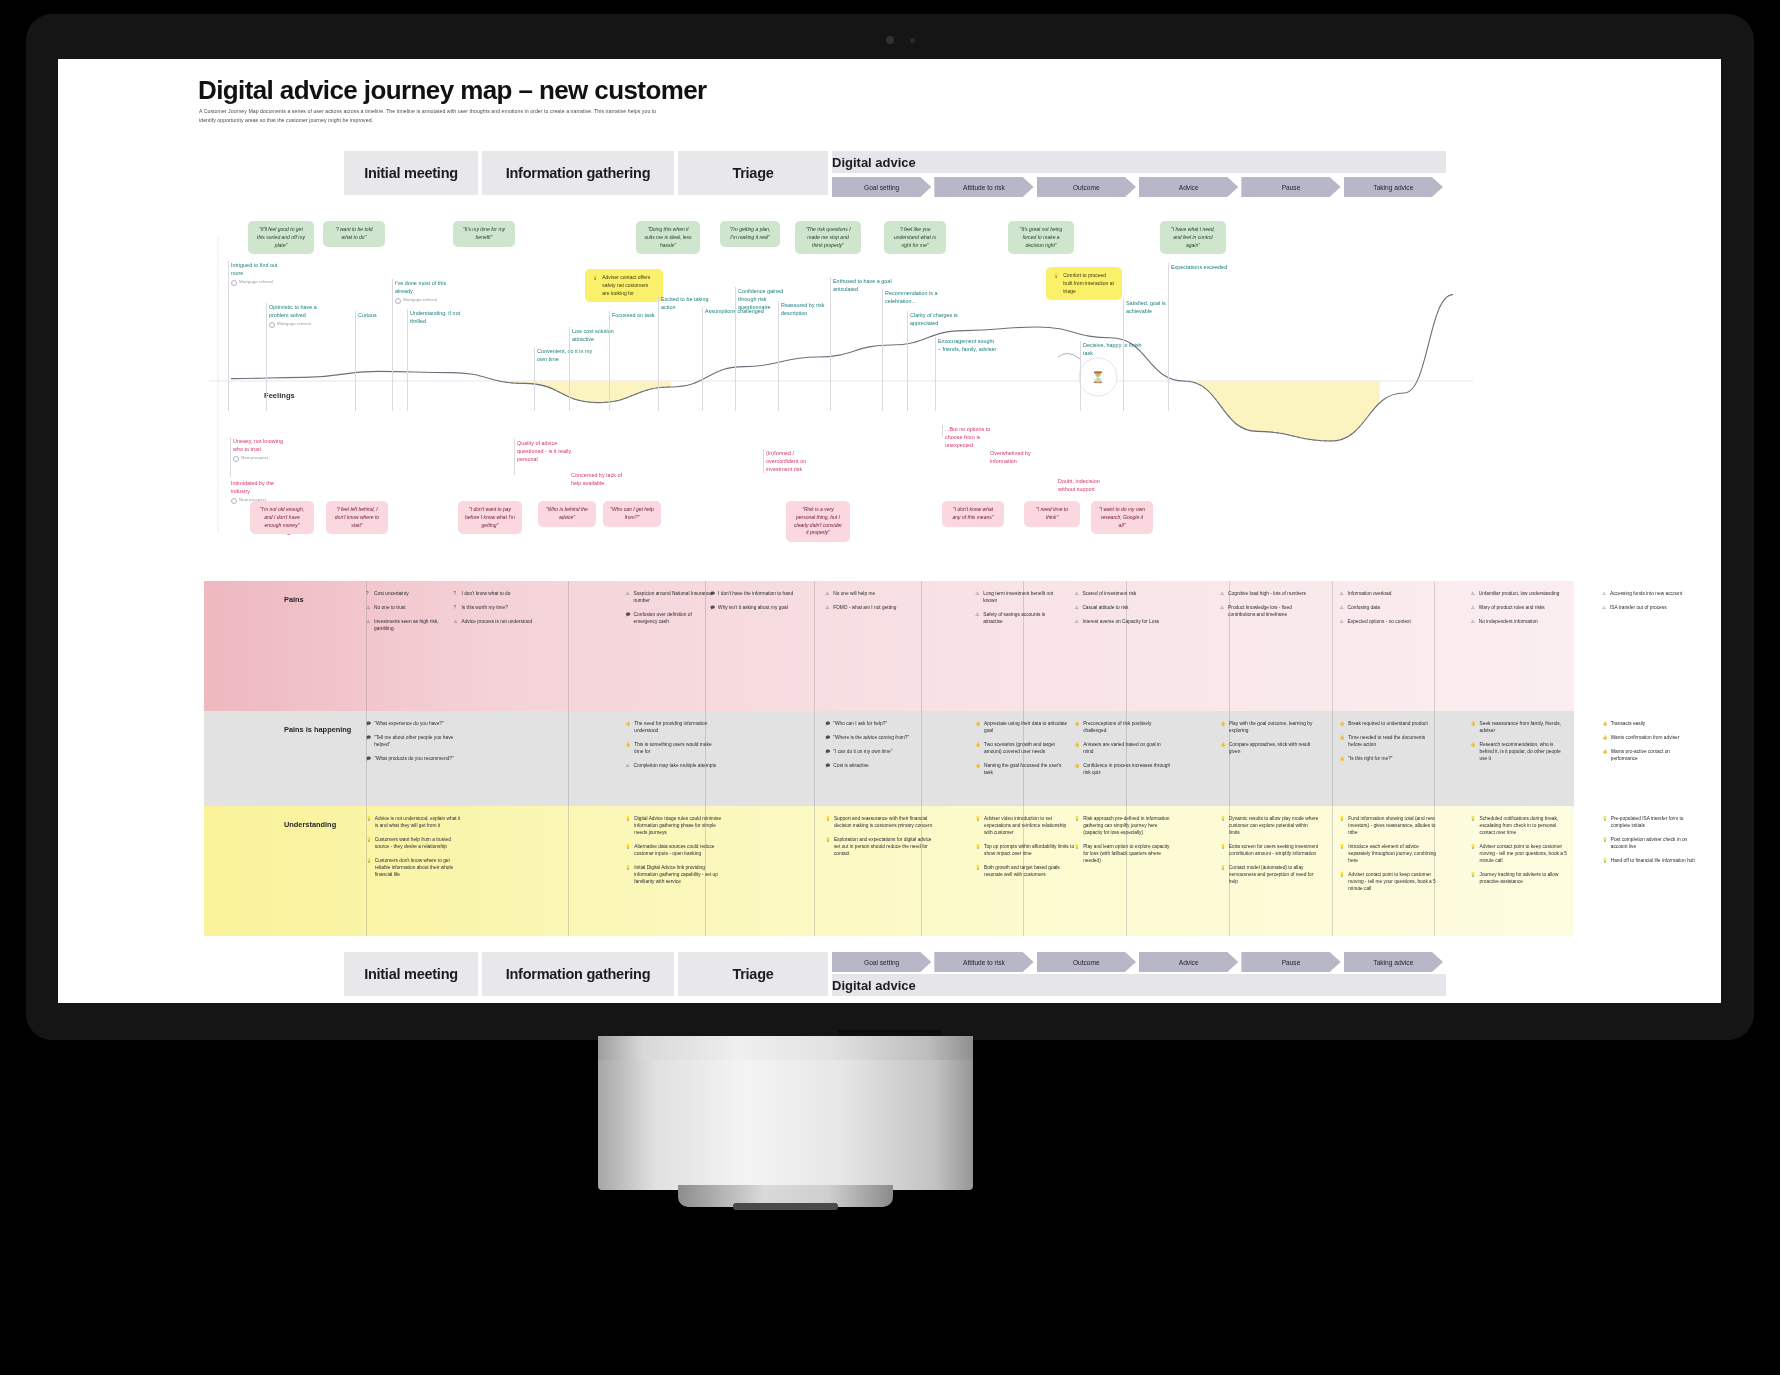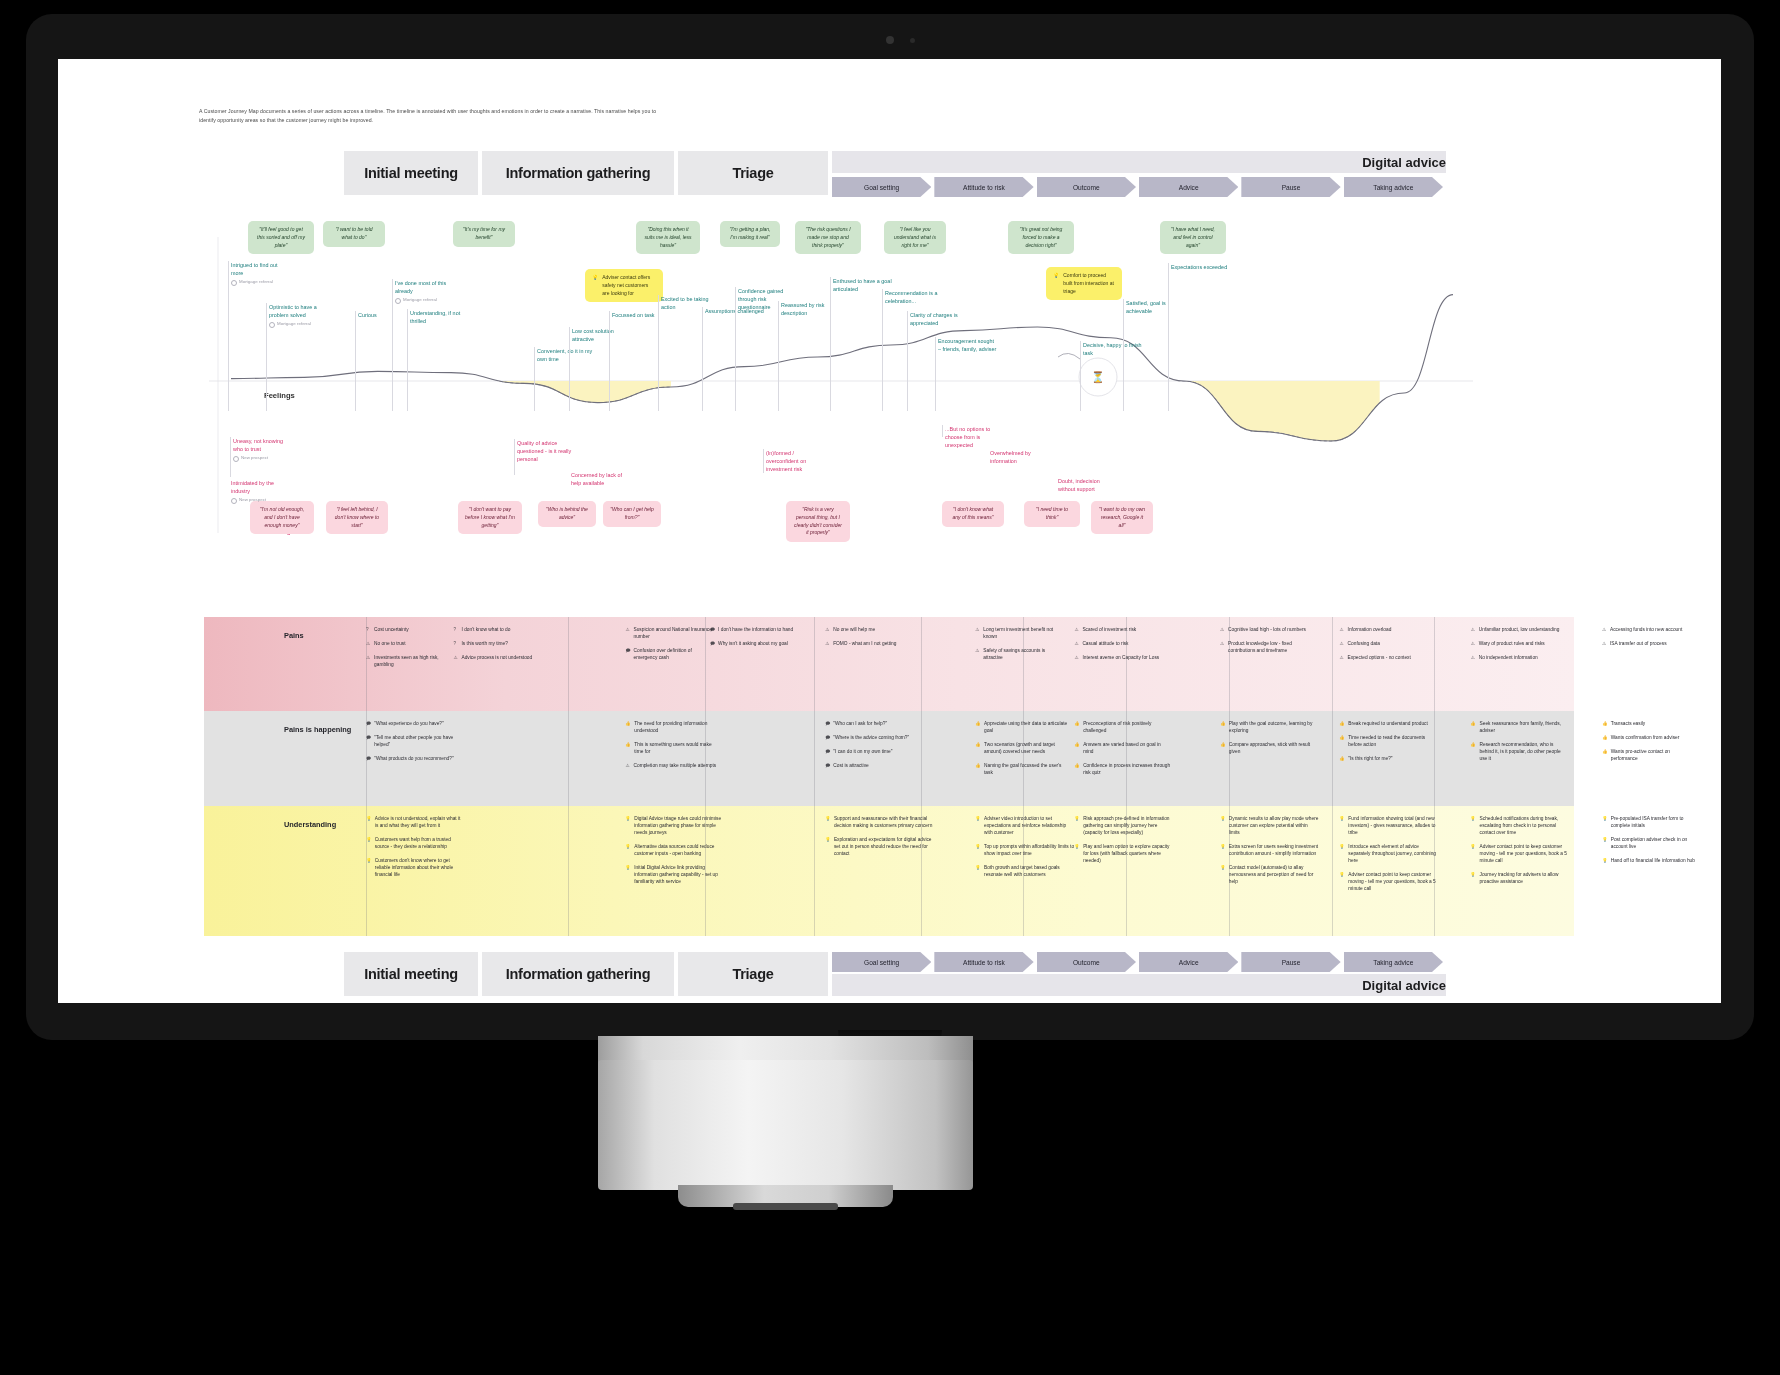--- a/index.html
+++ b/index.html
@@ -36,21 +36,21 @@
   #page { position:absolute; inset:0; background:#fff; }
 
   .title { position:absolute; left:140px; top:16px; font-size:26px; font-weight:700;
            letter-spacing:-.6px; color:#111; }
   .subtitle { position:absolute; left:141px; top:48px; width:460px; font-size:5.2px;
               line-height:1.75; color:#4b4b4b; letter-spacing:.05px; }
   .phase-box { position:absolute; background:#e8e8ea; display:flex;
                align-items:center; justify-content:center;
                font-size:14.5px; font-weight:700; color:#1d1d1f; letter-spacing:-.25px; }
   .da-head { position:absolute; background:#e6e5ea; display:flex; align-items:center;
-             justify-content:flex-end; font-size:13px; font-weight:700; color:#1d1d1f;padding-left:31px; }
+             justify-content:flex-start; font-size:13px; font-weight:700; color:#1d1d1f; }
   .chev { position:absolute; height:20px; background:#b8b7c8; display:flex;
           align-items:center; justify-content:center; font-size:6.6px; color:#23232e;
           clip-path:polygon(0 0, calc(100% - 11px) 0, 100% 50%, calc(100% - 11px) 100%, 0 100%); }
 
   
   #chart { position:absolute; left:0; top:140px; width:1663px; height:360px; }
   .axis-lbl { position:absolute; font-size:6px; font-weight:600; }
   #lbl-positive { left:224px; top:40px; color:#2f9e9e; }
   #lbl-feelings { left:206px; top:192px; color:#333; font-size:7.6px; font-weight:700; }
   #lbl-negative { left:221px; top:330px; color:#d6326e; }
@@ -67,21 +67,21 @@
   .sticky { position:absolute; border-radius:5px; padding:5px 7px; font-size:5px;
             line-height:1.55; text-align:center; font-style:italic; }
   .sticky.green { background:#cfe5cd; color:#23432b; }
   .sticky.pink  { background:#fbd7df; color:#6d2038; }
   .sticky.yellow{ background:#fbf06a; color:#3b3a10; font-style:normal; text-align:left;
                   display:flex; gap:4px; }
   .bulb { flex:0 0 auto; font-size:5px; }
 
   
   .row { position:absolute; left:146px; width:1370px; }
-  #row-pains { top:522px; height:140px; background:#f6dfe3;margin-top:36px; }
+  #row-pains { top:522px; height:140px; background:#f6dfe3; }
   #row-happening { top:652px; height:95px; background:#e2e2e2; }
   #row-opps { top:747px; height:130px; background:#fbf7a8; }
   .row-grad { position:absolute; inset:0; }
   #row-pains .row-grad { background:linear-gradient(90deg,#eeb8bf 0%,#f4d3d8 22%,#f8e2e5 55%,#fbeef0 100%); }
   #row-opps  .row-grad { background:linear-gradient(90deg,#f9f29a 0%,#fbf7b8 30%,#fdfbd2 65%,#fdfce0 100%); }
   .row-label { position:absolute; left:80px; font-size:7.4px; font-weight:600; color:#25252b; }
   .cell { position:absolute; top:10px; bottom:8px; }
   .cell-div { position:absolute; top:0; bottom:0; width:.7px; background:rgba(120,120,130,.28); }
   .item { display:flex; gap:3px; margin-bottom:7px; font-size:4.8px; line-height:1.45;
           color:#2b2b31; }
@@ -93,20 +93,21 @@
 </head>
 <body>
 
 <div id="monitor">
   <div id="bezel-dot"></div>
   <div id="bezel-dot2"></div>
 
   <div id="screen">
     <div id="page">
 
+      <div class="title">Digital advice journey map – new customer</div>
       <div class="subtitle">A Customer Journey Map documents a series of user actions across a timeline. The timeline is annotated with user thoughts and emotions in order to create a narrative. This narrative helps you to identify opportunity areas so that the customer journey might be improved.</div>
 
       <div id="phases-top">
           <div class="phase-box" style="left: 286px; top: 92px; width: 134px; height: 44px;">
             <span>Initial meeting</span>
           </div>
           <div class="phase-box" style="left: 424px; top: 92px; width: 192px; height: 44px;">
             <span>Information gathering</span>
           </div>
           <div class="phase-box" style="left: 620px; top: 92px; width: 150px; height: 44px;">

